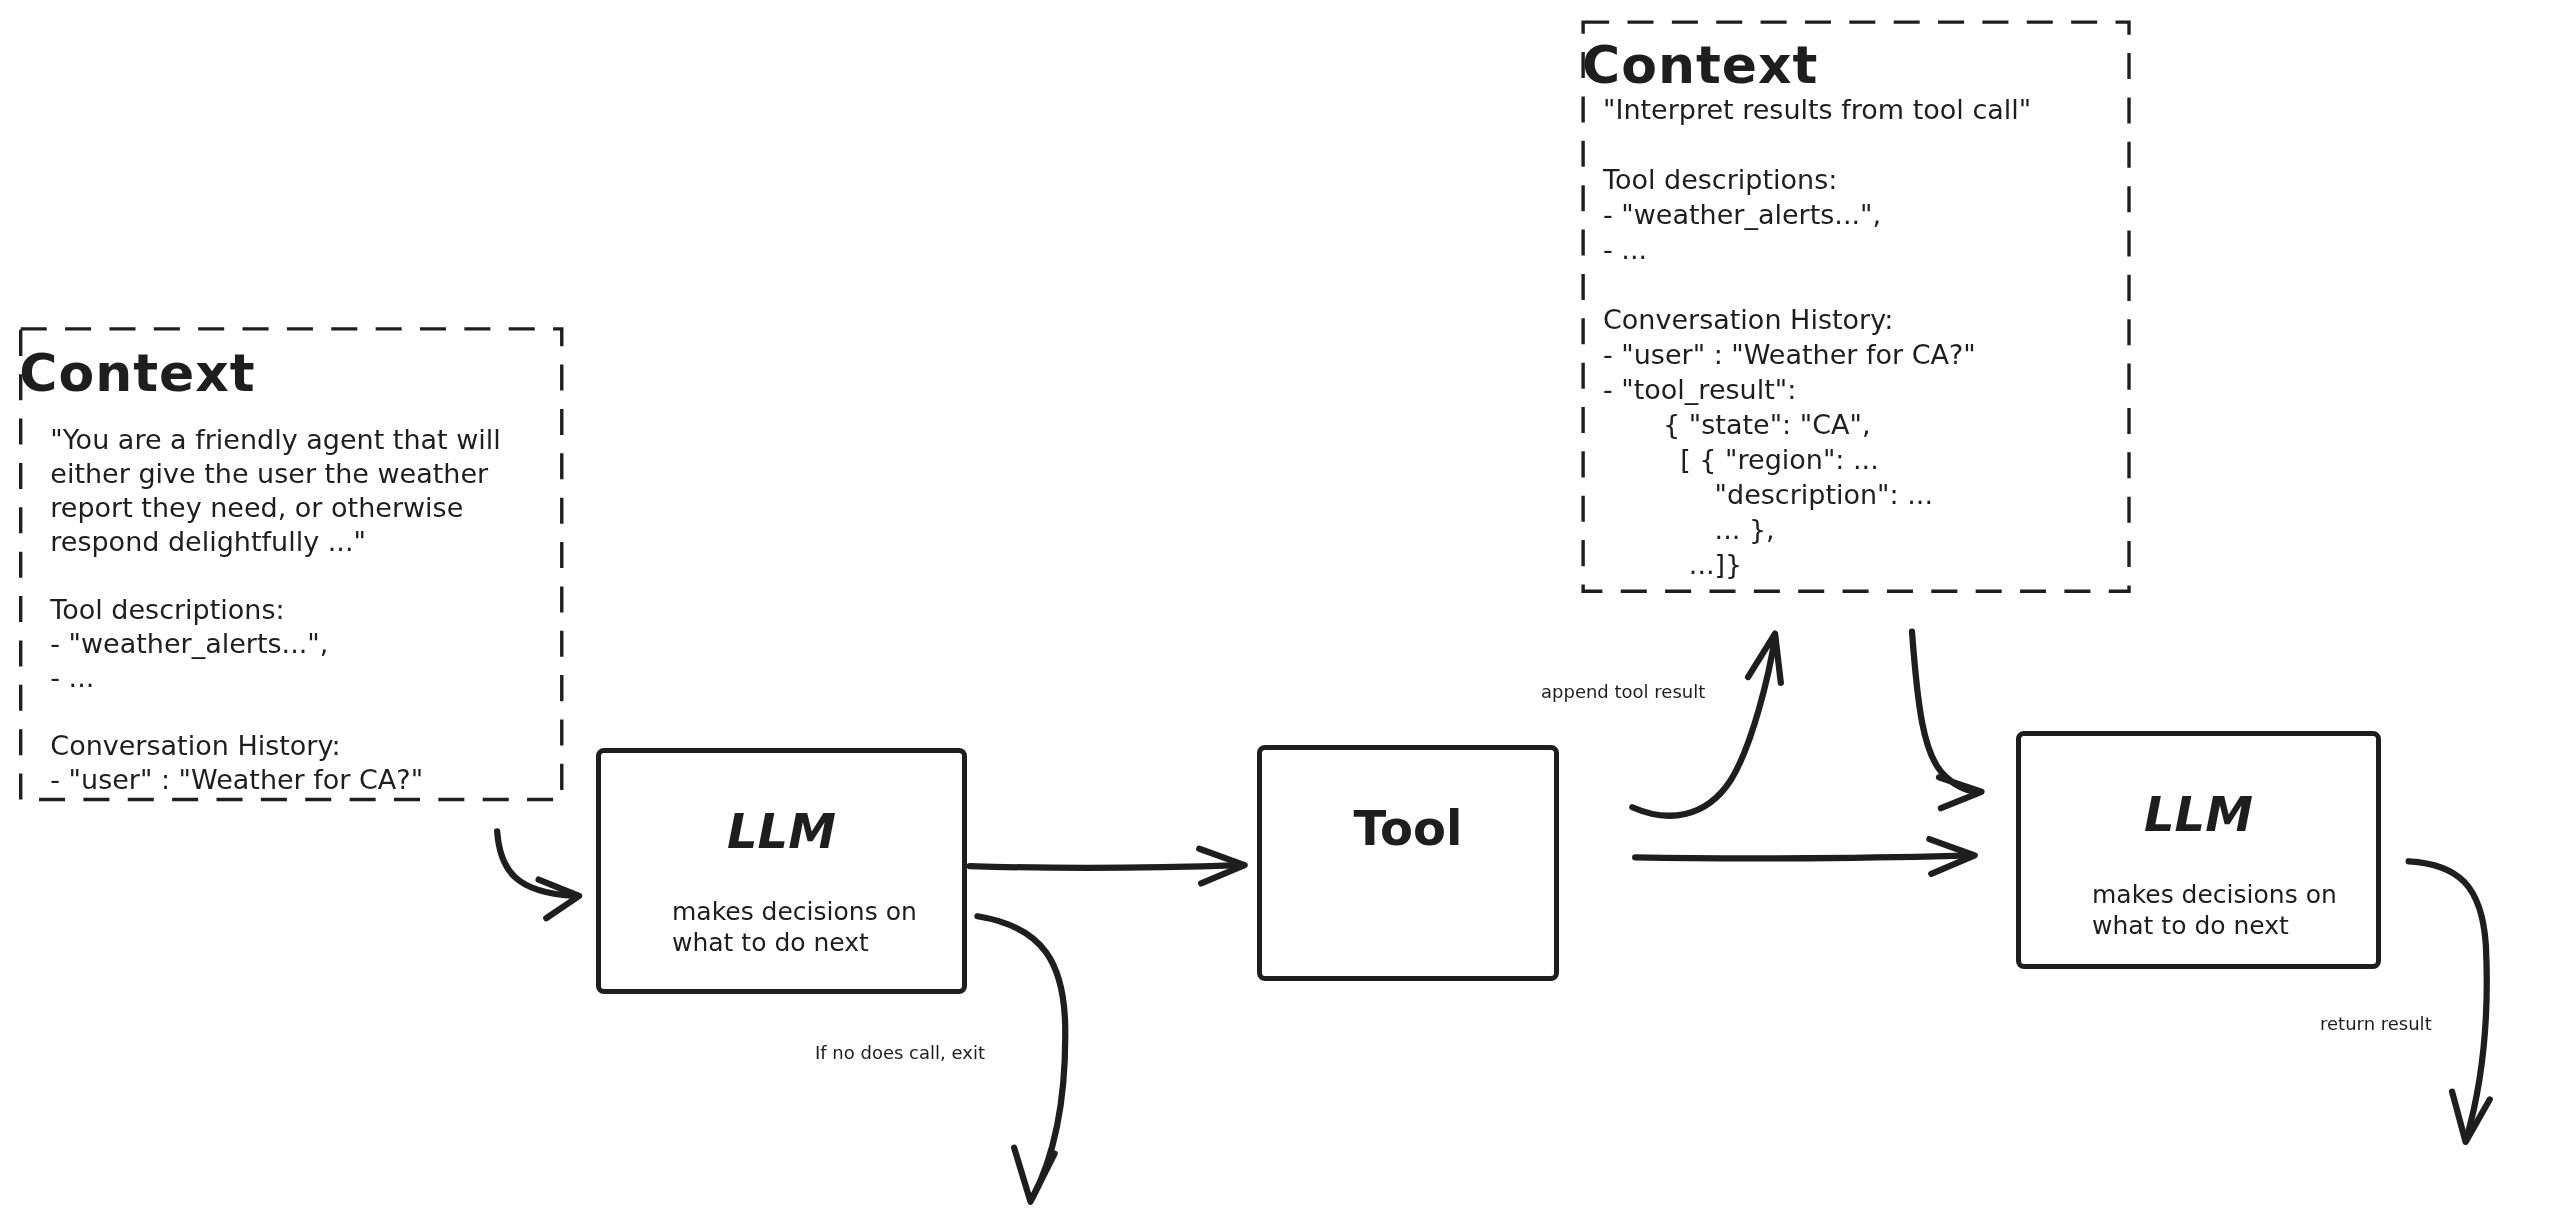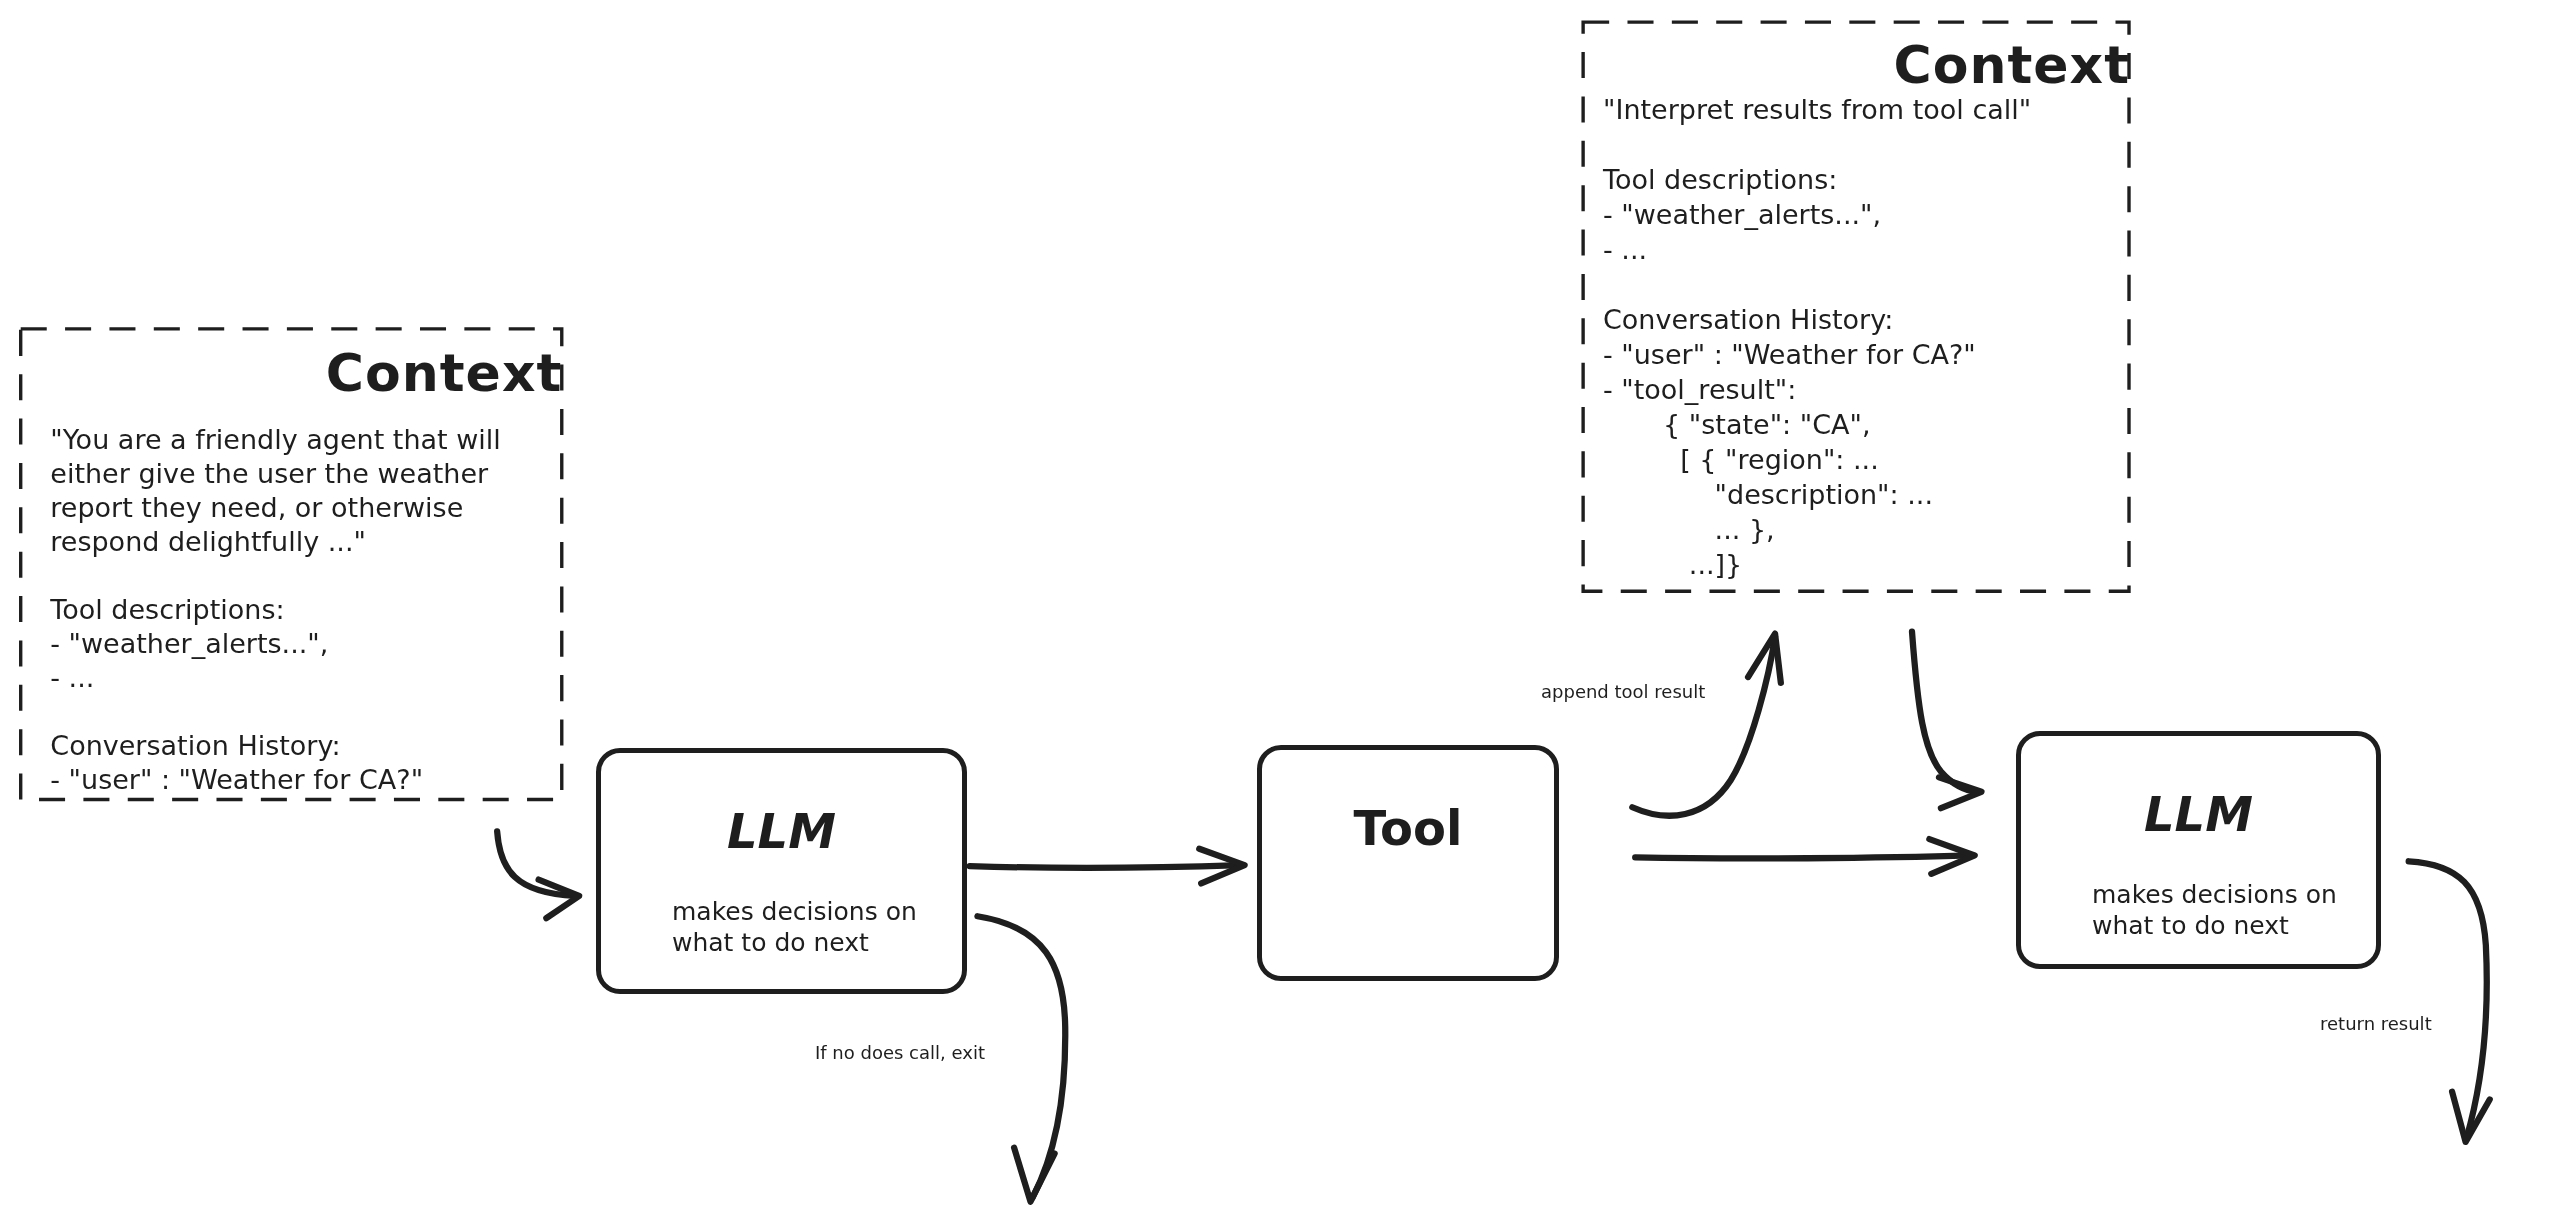--- a/index.html
+++ b/index.html
@@ -20,42 +20,42 @@
   svg.layer * { stroke: #1e1e1e; fill: none; }
   .stroke { stroke-width: 6.5; stroke-linecap: round; stroke-linejoin: round; }
   .dashed { stroke-width: 3.5; stroke-dasharray: 27 19; }
 
   .ctx {
     position: absolute;
   }
   .ctx-title {
     position: absolute;
     left: 0; right: 0;
-    text-align: right;
+    text-align: left;
     font-size: 52px;
     font-weight: 700;
     letter-spacing: 1px;
   }
   .ctx-body {
     position: absolute;
     font-size: 27px;
     white-space: pre;
   }
   #ctx-left  { left: 19.3px;   top: 328px; width: 543px; height: 473px; }
   #ctx-left .ctx-title { top: 15.4px; }
   #ctx-left .ctx-body  { left: 31px; top: 95px;  line-height: 34px; }
 
   #ctx-top   { left: 1582px; top: 21px;  width: 548px; height: 571px; }
   #ctx-top .ctx-title  { top: 13.5px; }
   #ctx-top .ctx-body   { left: 21px; top: 71px; line-height: 35px; }
 
   .node {
     position: absolute;
     border: 5.8px solid #1e1e1e;
-    border-radius: 24px;
+    border-radius: 8px;
     background: #ffffff;
     box-sizing: border-box;
   }
   .node-title {
     position: absolute;
     left: 0; right: 0;
     top: 50px;
     text-align: center;
     font-size: 48px;
     font-weight: 700;

